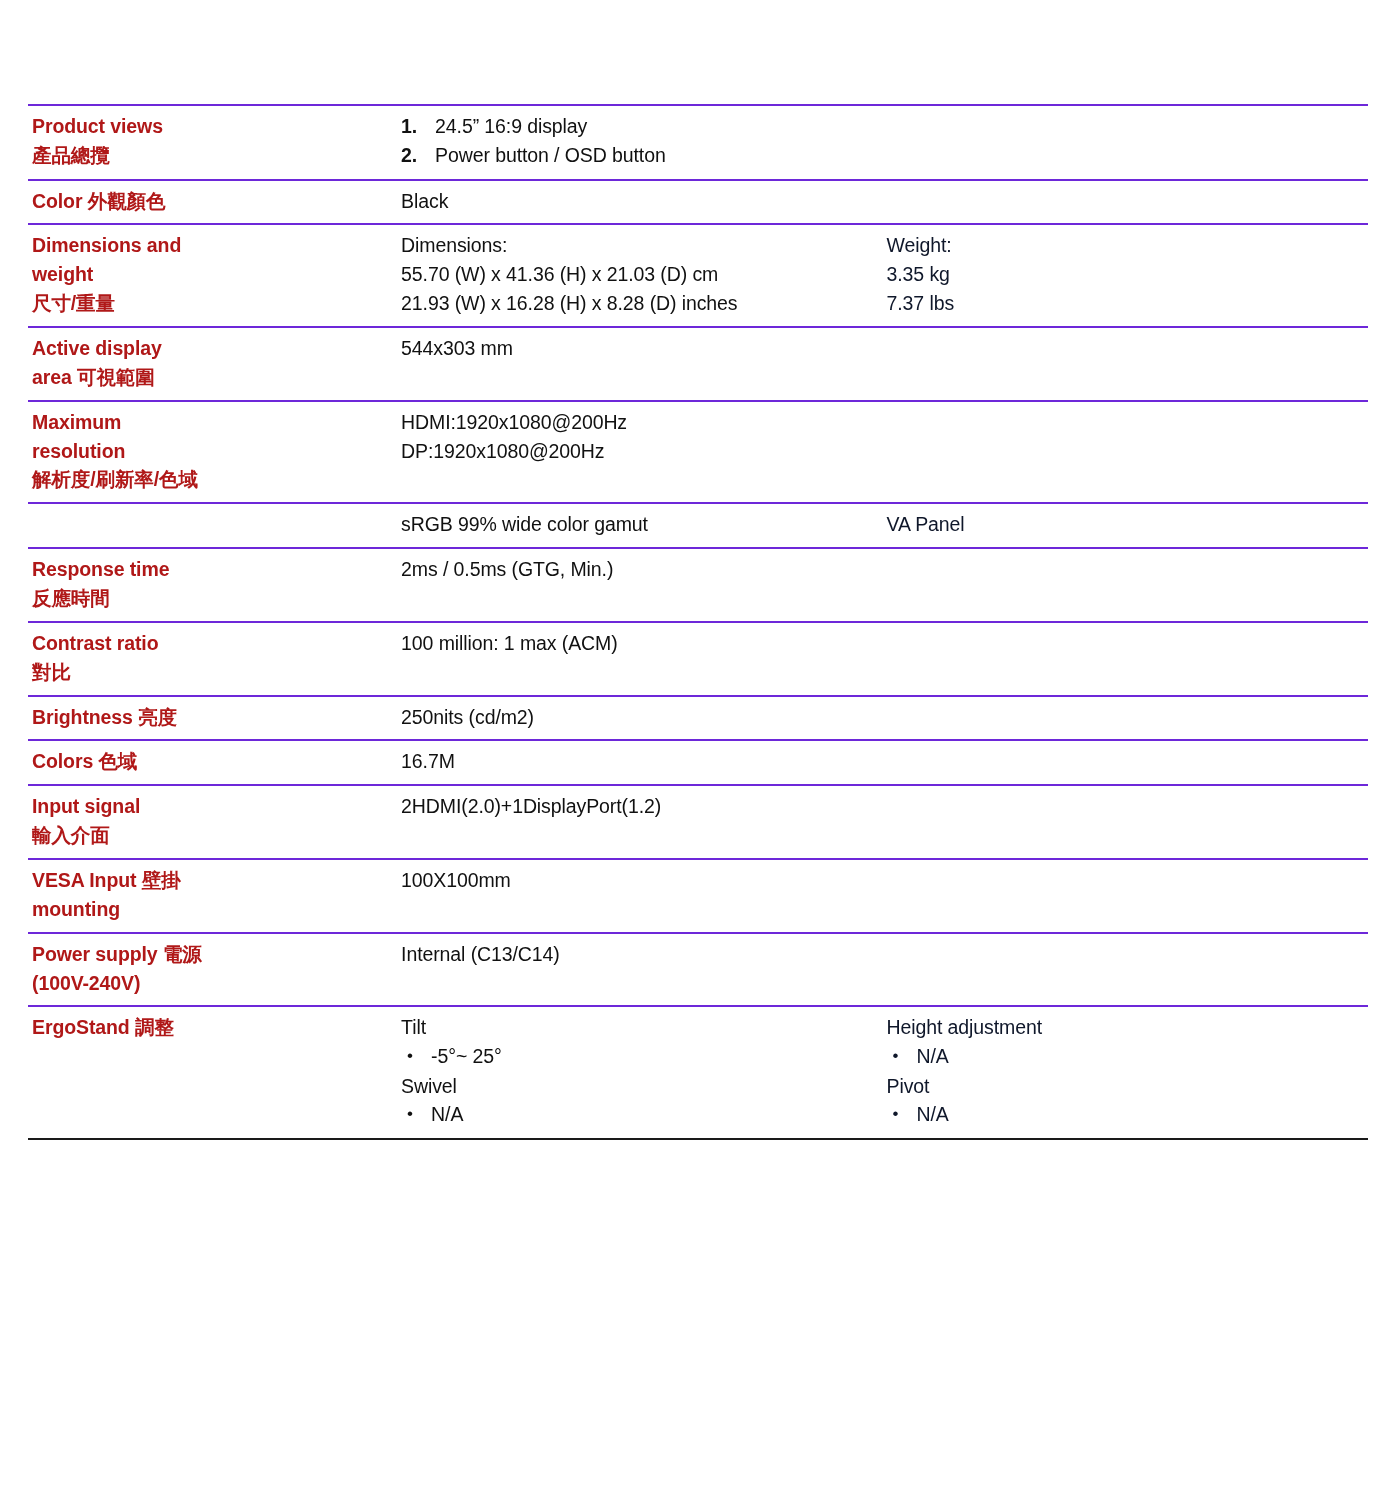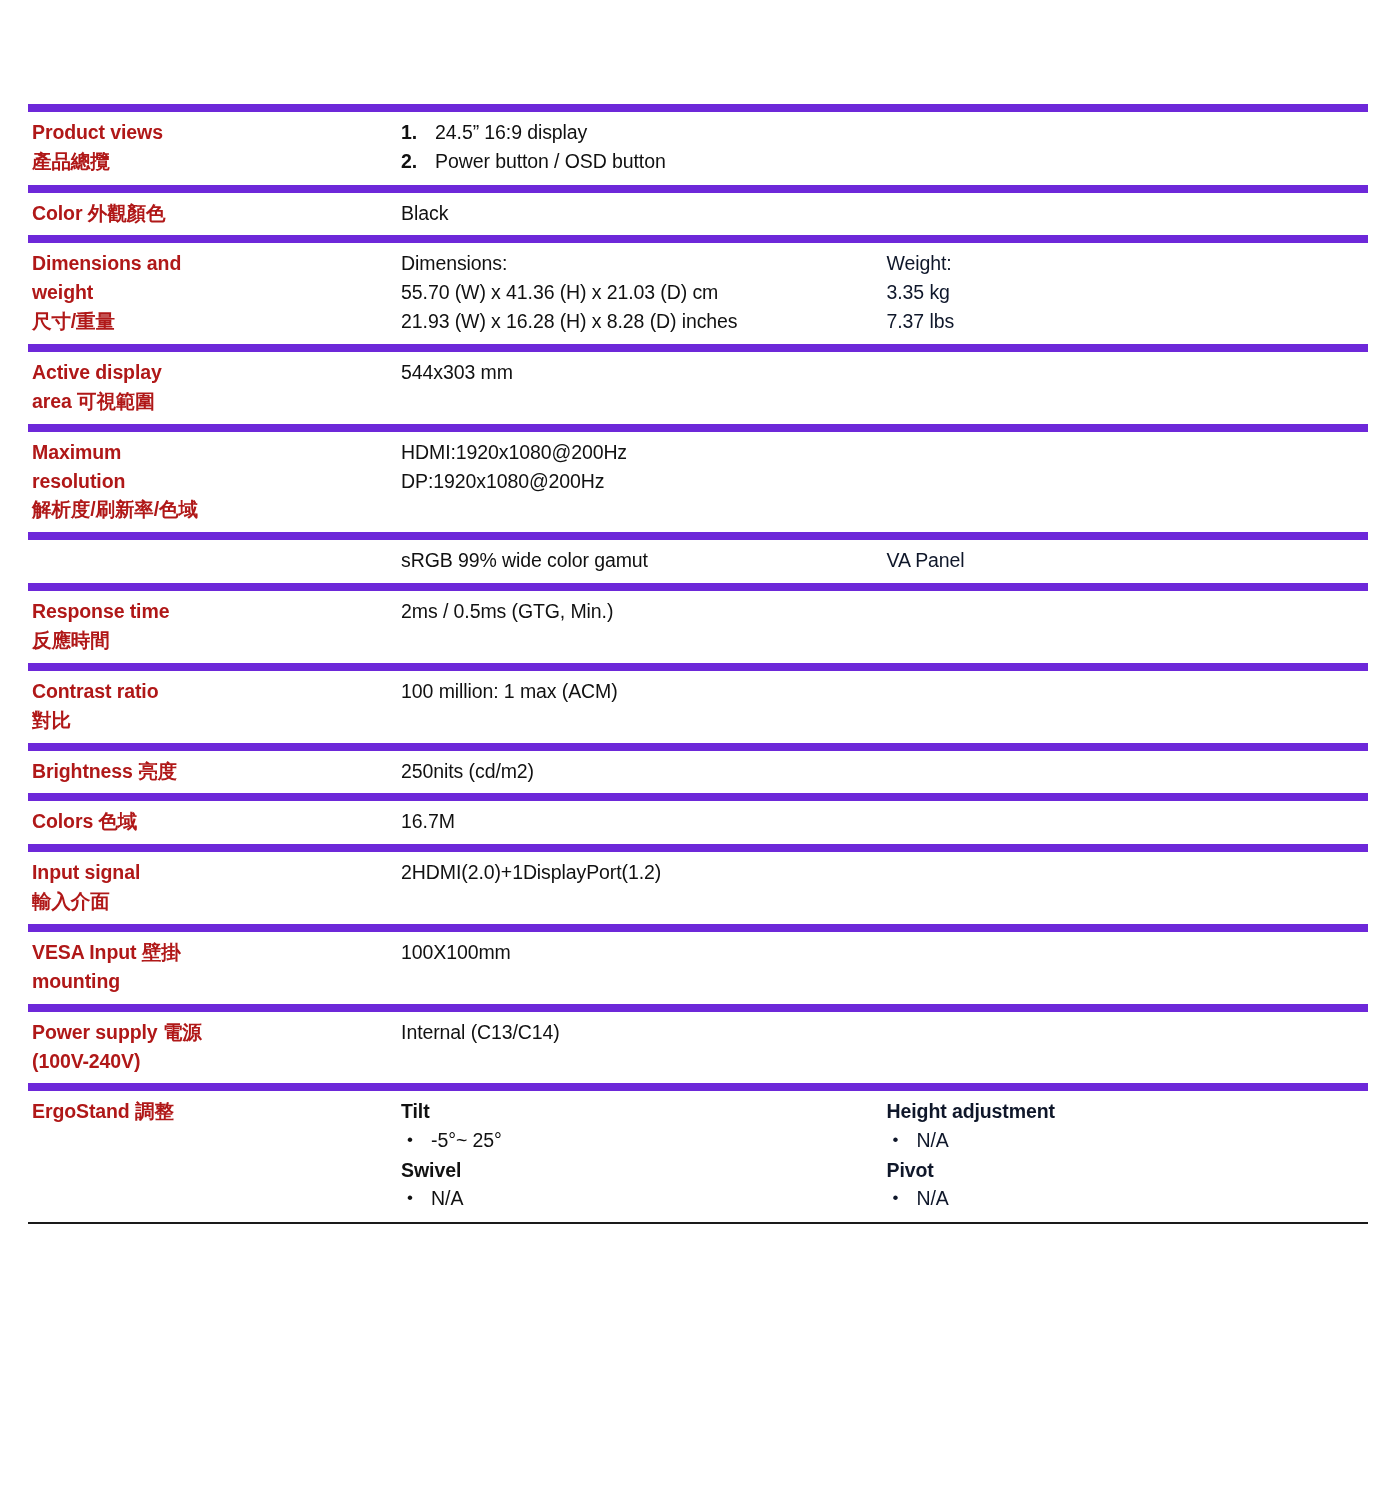--- a/index.html
+++ b/index.html
@@ -19,21 +19,21 @@
     height: 1500px;
     box-sizing: border-box;
     padding: 104px 32px 0 28px;
   }
   table.spec {
     width: 1340px;
     border-collapse: collapse;
     table-layout: fixed;
   }
   table.spec tr {
-    border-top: 8px solid #6d28d9;
+    border-top: 2px solid #6d28d9;
   }
   table.spec tr.last-row {
     border-bottom: 2px solid #1a1a1a;
   }
   table.spec td {
     vertical-align: top;
     padding: 6px 4px 8px 4px;
   }
   td.label {
     width: 268px;
@@ -88,21 +88,21 @@
     line-height: 1.5;
   }
   ul.bullets li .dot {
     width: 24px;
     flex: 0 0 24px;
     text-align: left;
     padding-left: 6px;
     font-size: 17px;
     line-height: 1.65;
   }
-  .sub-head { display: block; font-weight: bold; }
+  .sub-head { display: block; }
   .tall { padding-bottom: 12px; }
 </style>
 </head>
 <body>
 
 <div class="sheet">
   <table class="spec">
     <tbody>
 
       <tr>

